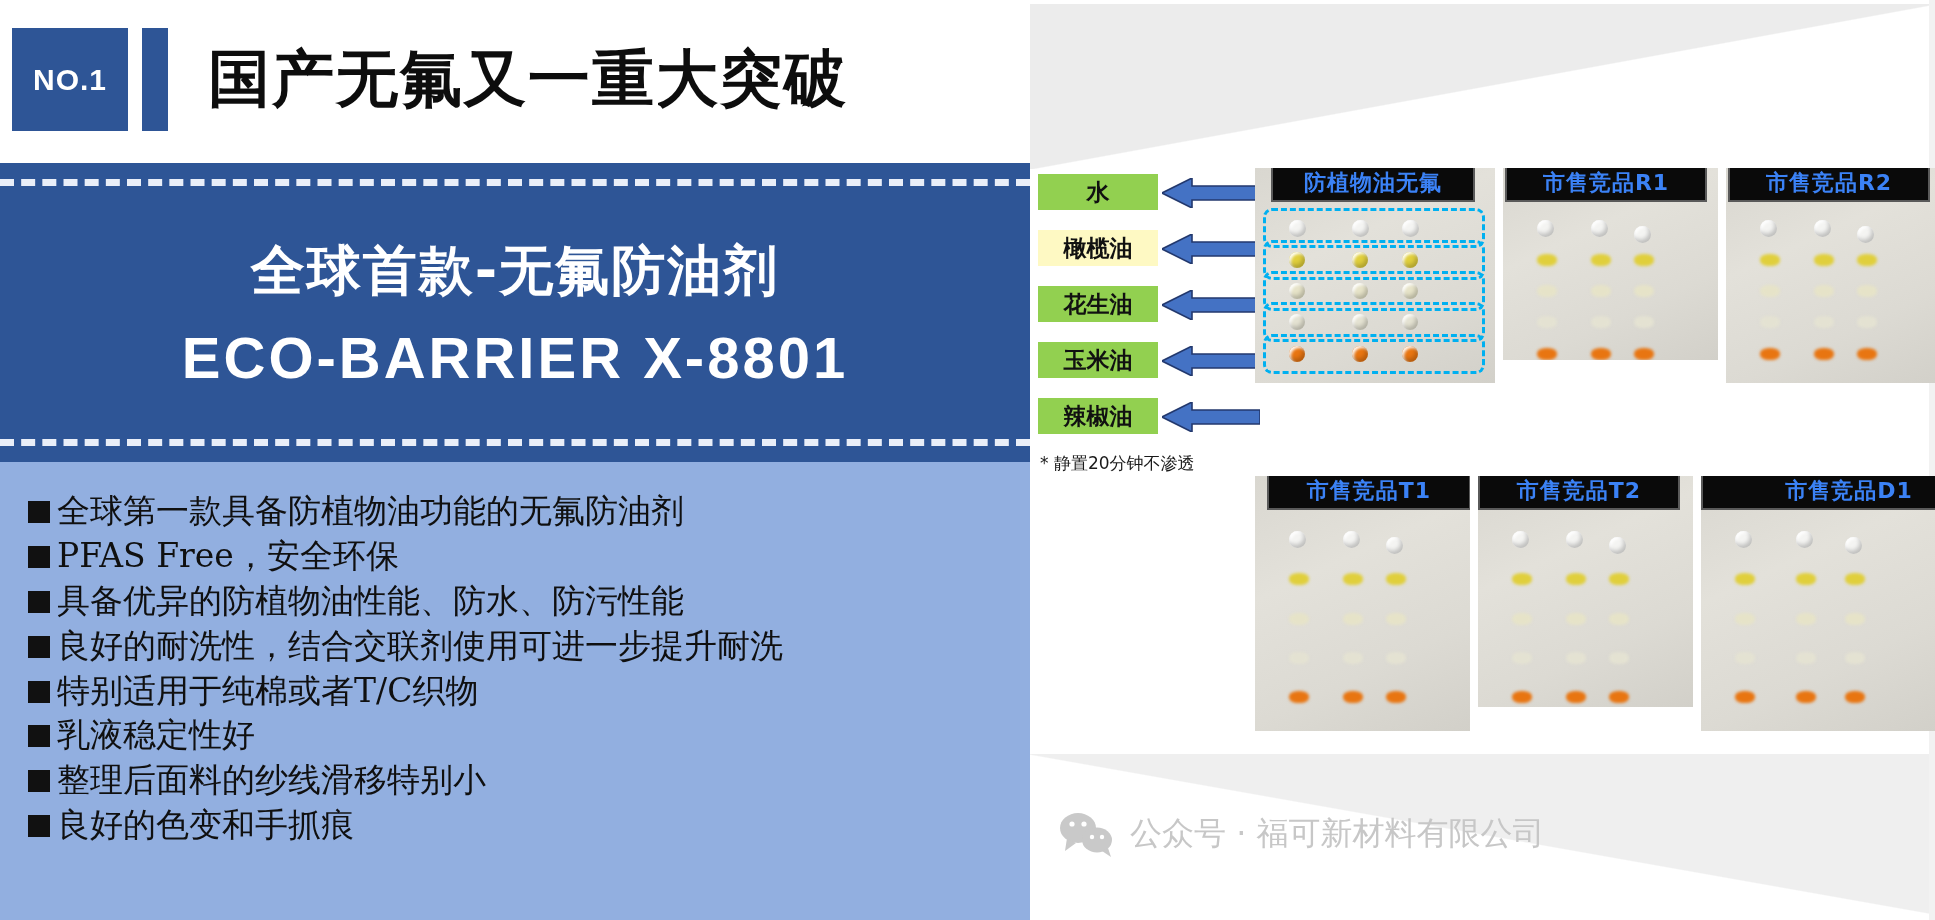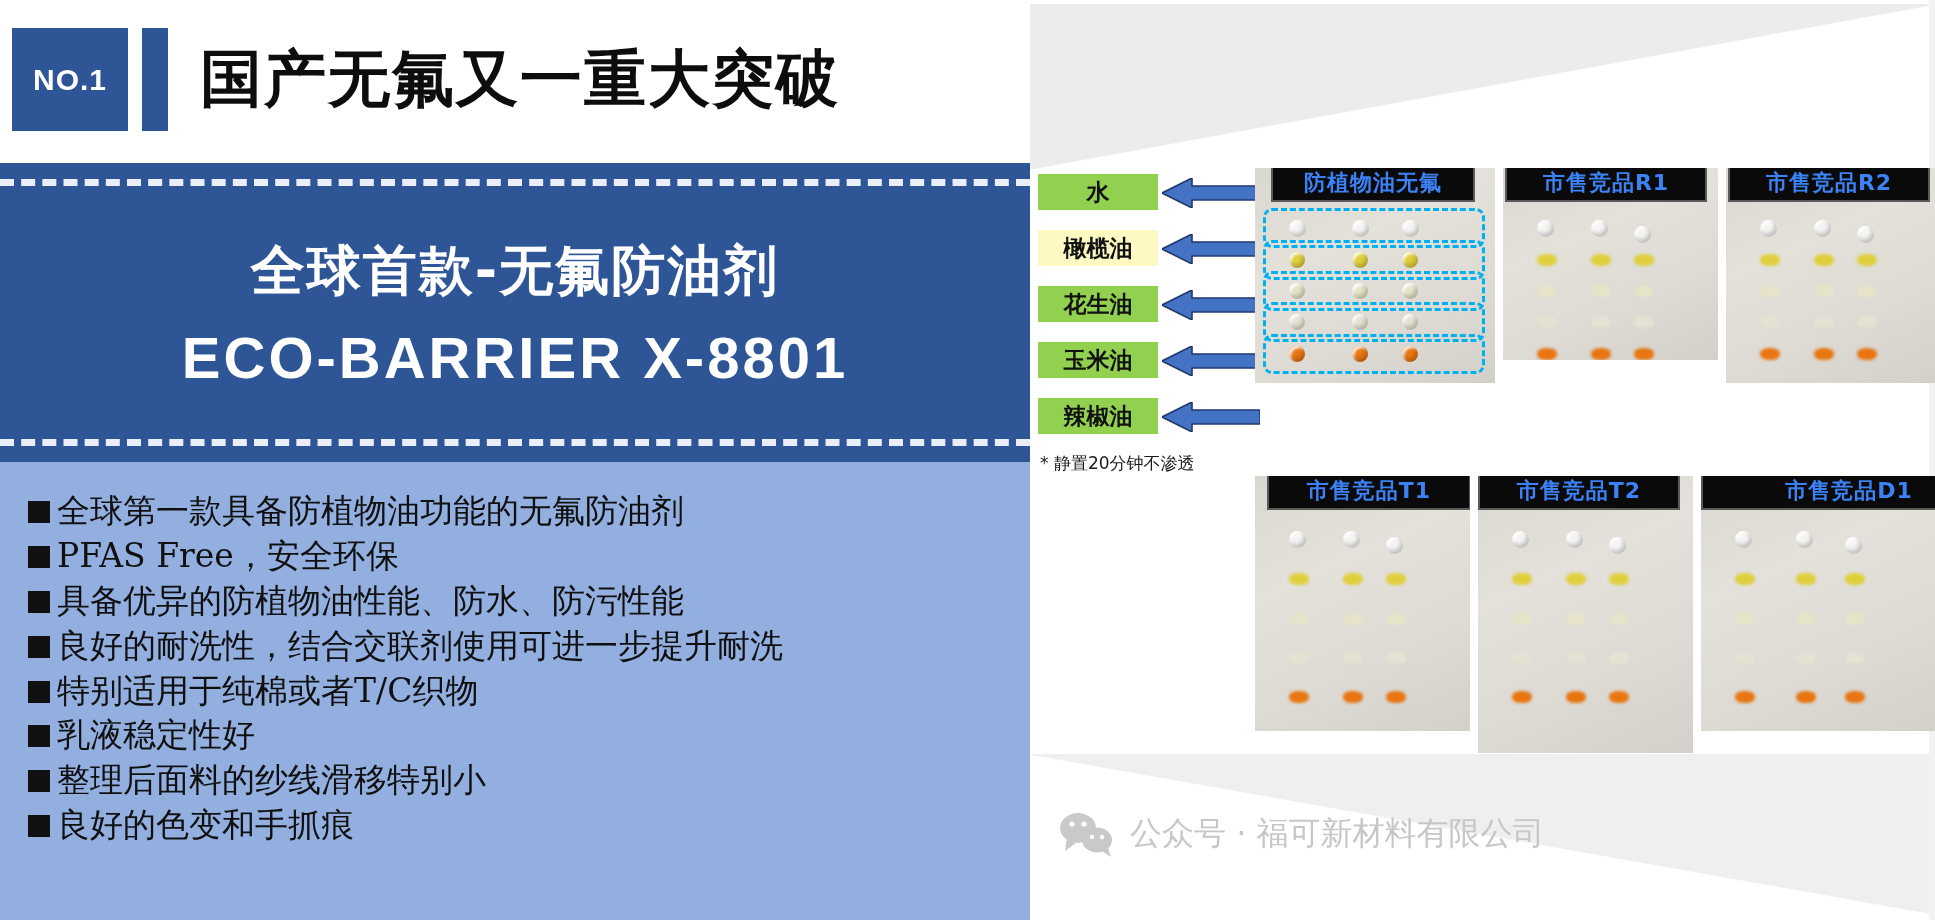--- a/index.html
+++ b/index.html
@@ -18,21 +18,21 @@
   #header-band{position:absolute;left:0;top:0;width:1030px;height:160px;background:#fff;}
   #no1-badge{
     position:absolute;left:12px;top:28px;width:116px;height:103px;
     background:#2e5596;color:#ffffff;
     display:flex;align-items:center;justify-content:center;
     font-size:30px;font-weight:bold;letter-spacing:1px;
     font-family:"Liberation Sans",sans-serif;
   }
   #header-bar{position:absolute;left:142px;top:28px;width:26px;height:103px;background:#2e5596;}
   #header-title{
-    position:absolute;left:200px;top:24px;width:790px;height:110px;
+    position:absolute;left:208px;top:24px;width:790px;height:110px;
     display:flex;align-items:center;
     font-size:62px;font-weight:bold;color:#0d0d0d;
     font-family:"DejaVu Sans","Liberation Sans",sans-serif;
     letter-spacing:2px;white-space:nowrap;
   }
 
   
   #banner{
     position:absolute;left:0;top:163px;width:1030px;height:299px;
     background:#2e5596;
@@ -304,21 +304,21 @@
           <div class="dot stain" style="width: 20px; height: 12px; border-radius: 45%; background: rgb(230, 227, 200); left: 88px; top: 137px;"></div>
           <div class="dot stain" style="width: 20px; height: 12px; border-radius: 45%; background: rgb(230, 227, 200); left: 131px; top: 137px;"></div>
           <div class="dot stain" style="width: 20px; height: 12px; border-radius: 45%; background: rgb(228, 226, 210); left: 34px; top: 176px;"></div>
           <div class="dot stain" style="width: 20px; height: 12px; border-radius: 45%; background: rgb(228, 226, 210); left: 88px; top: 176px;"></div>
           <div class="dot stain" style="width: 20px; height: 12px; border-radius: 45%; background: rgb(228, 226, 210); left: 131px; top: 176px;"></div>
           <div class="dot stain" style="width: 20px; height: 12px; border-radius: 45%; background: rgb(232, 117, 17); left: 34px; top: 215px;"></div>
           <div class="dot stain" style="width: 20px; height: 12px; border-radius: 45%; background: rgb(232, 117, 17); left: 88px; top: 215px;"></div>
           <div class="dot stain" style="width: 20px; height: 12px; border-radius: 45%; background: rgb(232, 117, 17); left: 131px; top: 215px;"></div>
         </div>
         <div class="panel-gap" style="height: 255px;"></div>
-        <div class="panel" style="width: 215px; height: 277px;">
+        <div class="panel" style="width: 215px; height: 231px;">
           <div class="swatch"></div>
           <div class="panel-caption" style="width: 198px; height: 34px; left: 2px; top: -2px;">市售竞品T2</div>
           <div class="dot bead" style="width: 17px; height: 17px; border-radius: 50%; background: rgb(244, 244, 242); left: 34px; top: 55px;"></div>
           <div class="dot bead" style="width: 17px; height: 17px; border-radius: 50%; background: rgb(244, 244, 242); left: 88px; top: 55px;"></div>
           <div class="dot bead" style="width: 17px; height: 17px; border-radius: 50%; background: rgb(244, 244, 242); left: 131px; top: 61px;"></div>
           <div class="dot stain" style="width: 20px; height: 12px; border-radius: 45%; background: rgb(224, 207, 60); left: 34px; top: 97px;"></div>
           <div class="dot stain" style="width: 20px; height: 12px; border-radius: 45%; background: rgb(224, 207, 60); left: 88px; top: 97px;"></div>
           <div class="dot stain" style="width: 20px; height: 12px; border-radius: 45%; background: rgb(224, 207, 60); left: 131px; top: 97px;"></div>
           <div class="dot stain" style="width: 20px; height: 12px; border-radius: 45%; background: rgb(230, 227, 200); left: 34px; top: 137px;"></div>
           <div class="dot stain" style="width: 20px; height: 12px; border-radius: 45%; background: rgb(230, 227, 200); left: 88px; top: 137px;"></div>

